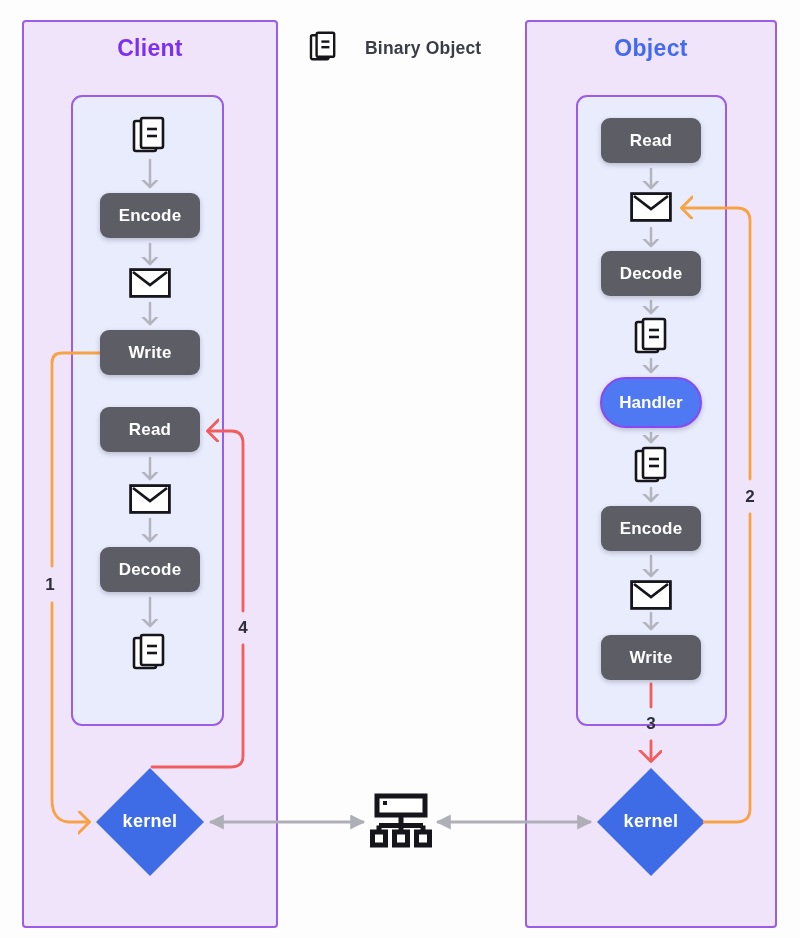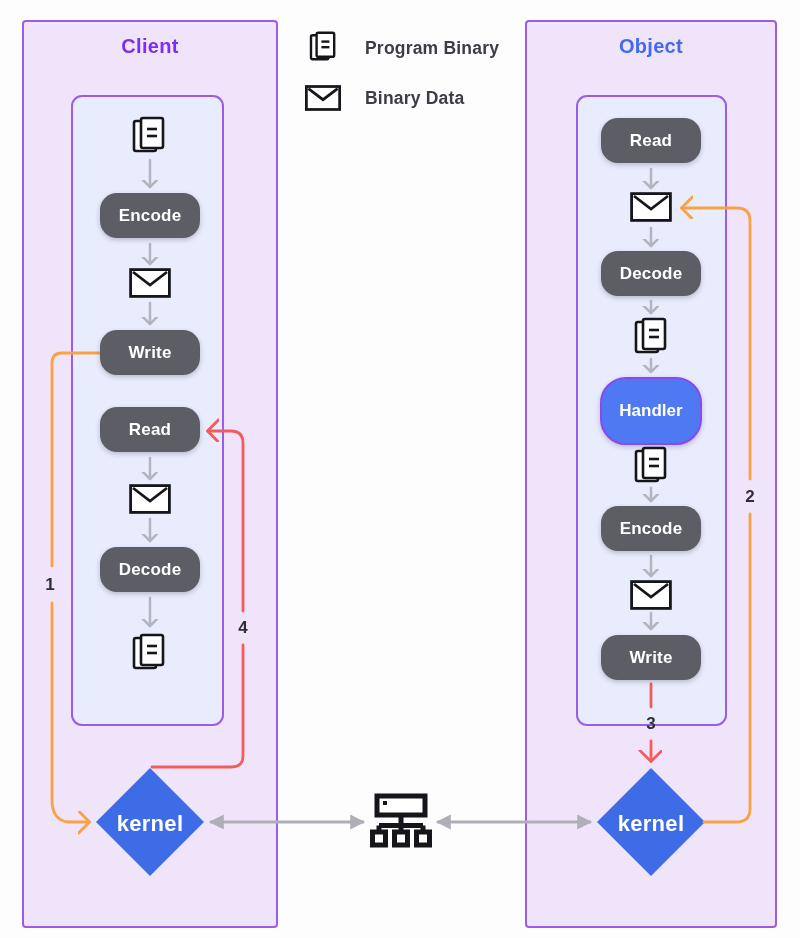--- a/index.html
+++ b/index.html
@@ -14,55 +14,55 @@
     --icon_stroke:#15151b; --bg:#fdfdfe;
   }
   html,body{margin:0;padding:0;background:var(--bg);}
   body{font-family:"Liberation Sans","DejaVu Sans",sans-serif;}
   .canvas{position:relative;width:800px;height:938px;overflow:hidden;background:var(--bg);}
 
   .panel{position:absolute;box-sizing:border-box;background:var(--panel_fill);
          border:2.5px solid var(--panel_border);border-radius:4px;z-index:0;}
   .panel-client{left:22px;top:20px;width:256px;height:908px;}
   .panel-server{left:525px;top:20px;width:252px;height:908px;}
-  .panel-title{margin:0;padding-top:13px;text-align:center;font-size:20px;font-weight:bold;letter-spacing:.3px;}
+  .panel-title{margin:0;padding-top:13px;text-align:center;font-size:23px;font-weight:bold;letter-spacing:.3px;}
   .panel-client .panel-title{color:var(--client_title);}
   .panel-server .panel-title{color:var(--server_title);}
 
   .innerbox{position:absolute;box-sizing:border-box;background:var(--inner_fill);
             border:2.5px solid var(--panel_border);border-radius:11px;z-index:1;}
   .inner-client{left:71px;top:95px;width:153px;height:631px;}
   .inner-server{left:576px;top:95px;width:151px;height:631px;}
 
   svg.wires{position:absolute;left:0;top:0;z-index:2;}
   .gray-line{stroke:var(--flow_arrow);stroke-width:2.5;fill:none;stroke-linecap:round;}
   .link-line{stroke:var(--link_arrow);stroke-width:3;fill:none;}
   .io-line{stroke:var(--io_line);stroke-width:2.8;fill:none;stroke-linecap:round;}
   .red-line{stroke:var(--red_line);stroke-width:2.8;fill:none;stroke-linecap:round;}
   .diamond{fill:var(--kernel_fill);}
   .m-gray-ch{stroke:var(--flow_arrow);fill:none;stroke-linecap:round;stroke-linejoin:round;}
   .m-io-ch{stroke:var(--io_line);fill:none;stroke-linecap:round;stroke-linejoin:round;}
   .m-red-ch{stroke:var(--red_line);fill:none;stroke-linecap:round;stroke-linejoin:round;}
   .m-link{fill:var(--link_arrow);}
 
   .node{position:absolute;width:100px;height:45px;box-sizing:border-box;z-index:3;
-        background:var(--node_fill);color:var(--node_text);border-radius:17px;
+        background:var(--node_fill);color:var(--node_text);border-radius:9px;
         display:flex;align-items:center;justify-content:center;
         font-size:17px;font-weight:bold;letter-spacing:.2px;
         box-shadow:0 2px 5px rgba(40,40,60,.25);}
-  .handler{position:absolute;left:600px;top:377px;width:102px;height:68px;box-sizing:border-box;z-index:3;
+  .handler{position:absolute;left:600px;top:377px;width:102px;height:51px;box-sizing:border-box;z-index:3;
         background:var(--handler_fill);border:2.5px solid var(--handler_border);border-radius:26px;
         color:#fff;display:flex;align-items:center;justify-content:center;
         font-size:17px;font-weight:bold;box-shadow:0 2px 5px rgba(40,40,60,.25);}
   .icon{position:absolute;z-index:3;line-height:0;}
   .picto{stroke:var(--icon_stroke);}
   .dotfill{fill:var(--icon_stroke);stroke:none;}
 
   .kernel-label{position:absolute;width:110px;text-align:center;z-index:4;
-        color:#fff;font-size:22px;font-weight:bold;letter-spacing:.3px;}
+        color:#fff;font-size:18px;font-weight:bold;letter-spacing:.3px;}
   .flow-num{position:absolute;width:26px;text-align:center;z-index:4;
         color:var(--label_text);font-size:17px;font-weight:bold;}
 
   .legend{position:absolute;left:300px;top:23px;z-index:3;}
   .legend-row{display:flex;align-items:center;height:50px;}
   .legend-icon-cell{width:46px;display:flex;align-items:center;justify-content:center;line-height:0;}
   .legend-label{margin-left:19px;font-size:17.5px;font-weight:bold;color:var(--legend_text);letter-spacing:.2px;}
   .swatch{width:33px;height:26px;border-radius:9px;}
   .swatch-cpu{background:var(--cpu_swatch);}
   .swatch-io{background:var(--io_swatch);}
@@ -226,26 +226,17 @@
   <div class="legend">
     <div class="legend-row">
       <span class="legend-icon-cell">
         <svg width="32" height="38" viewBox="0 0 40 44">
           <rect class="picto" x="5" y="6" width="22" height="30" rx="2" fill="#fff" stroke-width="3"></rect>
           <rect class="picto" x="12" y="3" width="22" height="30" rx="2" fill="#fff" stroke-width="3"></rect>
           <line class="picto" x1="18" y1="14" x2="28" y2="14" stroke-width="3"></line>
           <line class="picto" x1="18" y1="21" x2="28" y2="21" stroke-width="3"></line>
         </svg>
       </span>
-      <span class="legend-label">Program Binary</span>
-    </div>
-    <div class="legend-row">
-      <span class="legend-icon-cell">
-        <svg width="36" height="26" viewBox="0 0 42 30">
-          <rect class="picto" x="1.6" y="1.6" width="38.8" height="26.8" fill="#fff" stroke-width="3.2"></rect>
-          <polyline class="picto" points="4,4 21,17 38,4" fill="none" stroke-width="3.2"></polyline>
-        </svg>
-      </span>
-      <span class="legend-label">Binary Data</span>
+      <span class="legend-label">Binary Object</span>
     </div>
   </div>
 
 </div>
 
 </body></html>

